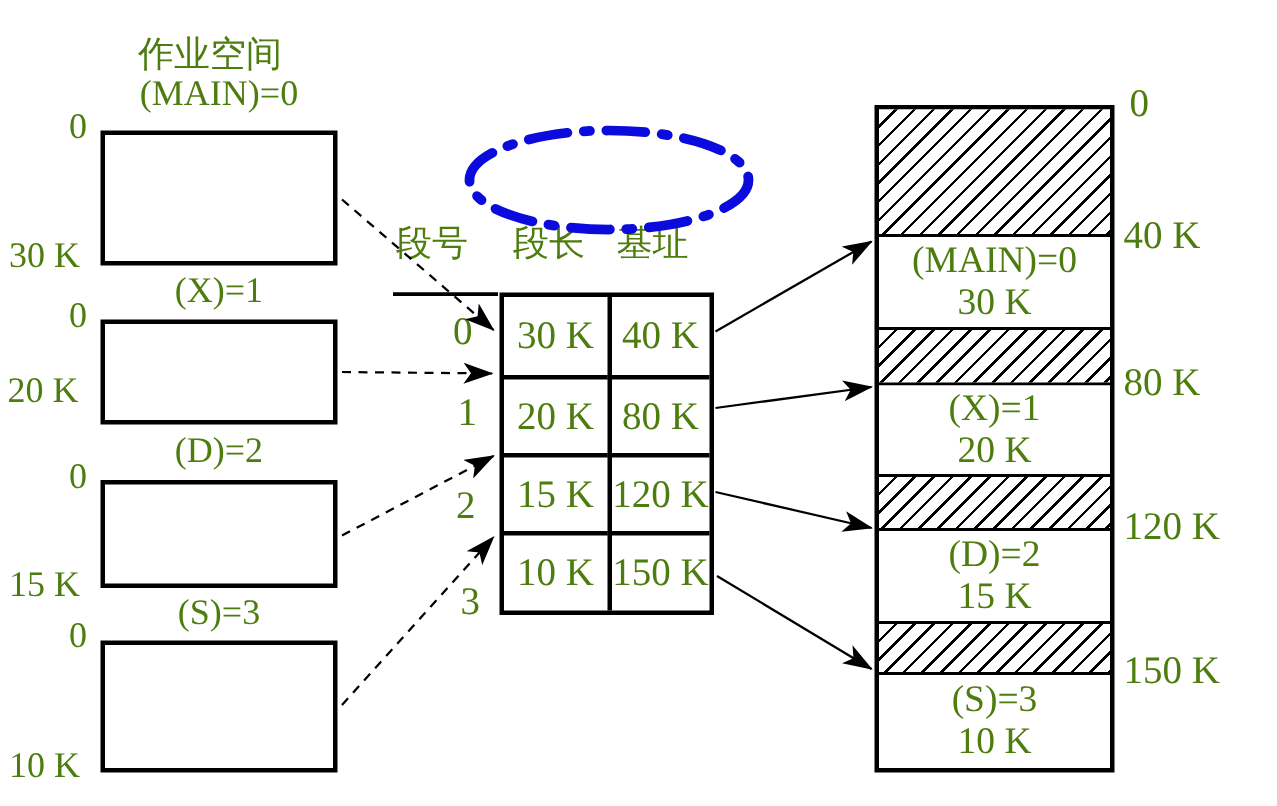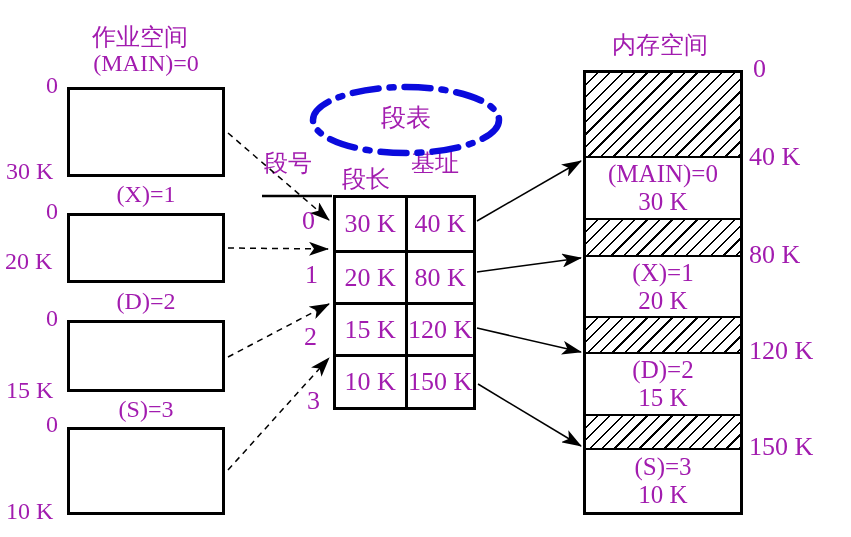--- a/index.html
+++ b/index.html
@@ -1,18 +1,18 @@
 <!DOCTYPE html>
 <html><head>
 <meta charset="utf-8">
 <style>
   html,body{margin:0;padding:0;background:#ffffff;}
   #stage{
     position:relative;width:851px;height:537px;background:#ffffff;overflow:hidden;
-    font-family:"Liberation Serif","DejaVu Serif",serif;color:#a21caf;
+    font-family:"Liberation Serif","DejaVu Serif",serif;color:#4d7c0f;
   }
   .abs{position:absolute;white-space:nowrap;}
   .ctr{text-align:center;}
   .box{position:absolute;border:3px solid #000;background:#fff;box-sizing:border-box;}
   .fs24{font-size:24px;line-height:1.05;}
   .fs25{font-size:25px;line-height:1.05;}
   .fs26{font-size:26px;line-height:1.05;}
 
   
   #seg-table{
@@ -66,43 +66,41 @@
   <div class="abs fs24 ctr" style="left:67px;top:289px;width:158px;">(D)=2</div>
   <div class="abs fs24" style="left:28px;top:306px;width:30px;text-align:right;">0</div>
   <div class="box" style="left:67px;top:320px;width:158px;height:72px;"></div>
   <div class="abs fs24" style="left:6px;top:378px;">15 K</div>
 
   <div class="abs fs24 ctr" style="left:67px;top:397px;width:158px;">(S)=3</div>
   <div class="abs fs24" style="left:28px;top:412px;width:30px;text-align:right;">0</div>
   <div class="box" style="left:67px;top:427px;width:158px;height:88px;"></div>
   <div class="abs fs24" style="left:6px;top:499px;">10 K</div>
 
-  <div class="abs fs25 ctr" style="left:344px;top:105px;width:124px;z-index:11;">段表</div>
 
   <div class="abs fs24" style="left:264px;top:151px;">段号</div>
-  <div class="abs fs24" style="left:342px;top:151px;margin-top:16px;">段长</div>
+  <div class="abs fs24" style="left:342px;top:151px;">段长</div>
   <div class="abs fs24" style="left:411px;top:151px;font-family:Liberation Serif, serif;">基址</div>
 
   <div id="seg-table">
     <div class="cell">30 K</div>
     <div class="cell c2">40 K</div>
     <div class="cell rb">20 K</div>
     <div class="cell c2 rb">80 K</div>
     <div class="cell rb">15 K</div>
     <div class="cell c2 rb">120 K</div>
     <div class="cell rb">10 K</div>
     <div class="cell c2 rb">150 K</div>
   </div>
 
   <div class="abs fs26" style="left:302px;top:207px;">0</div>
   <div class="abs fs26" style="left:305px;top:261px;">1</div>
   <div class="abs fs26" style="left:304px;top:323px;">2</div>
   <div class="abs fs26" style="left:307px;top:387px;">3</div>
 
-  <div class="abs fs24" style="left:612px;top:33px;">内存空间</div>
 
   <div id="mem-col">
     <div class="mem-region hatched bb" style="height:85px;"></div>
     <div class="mem-region seg bb" style="height:62px;">
       <span>(MAIN)=0</span>
       <span>30 K</span>
     </div>
     <div class="mem-region hatched bb" style="height:37px;"></div>
     <div class="mem-region seg bb" style="height:61px;">
       <span>(X)=1</span>

